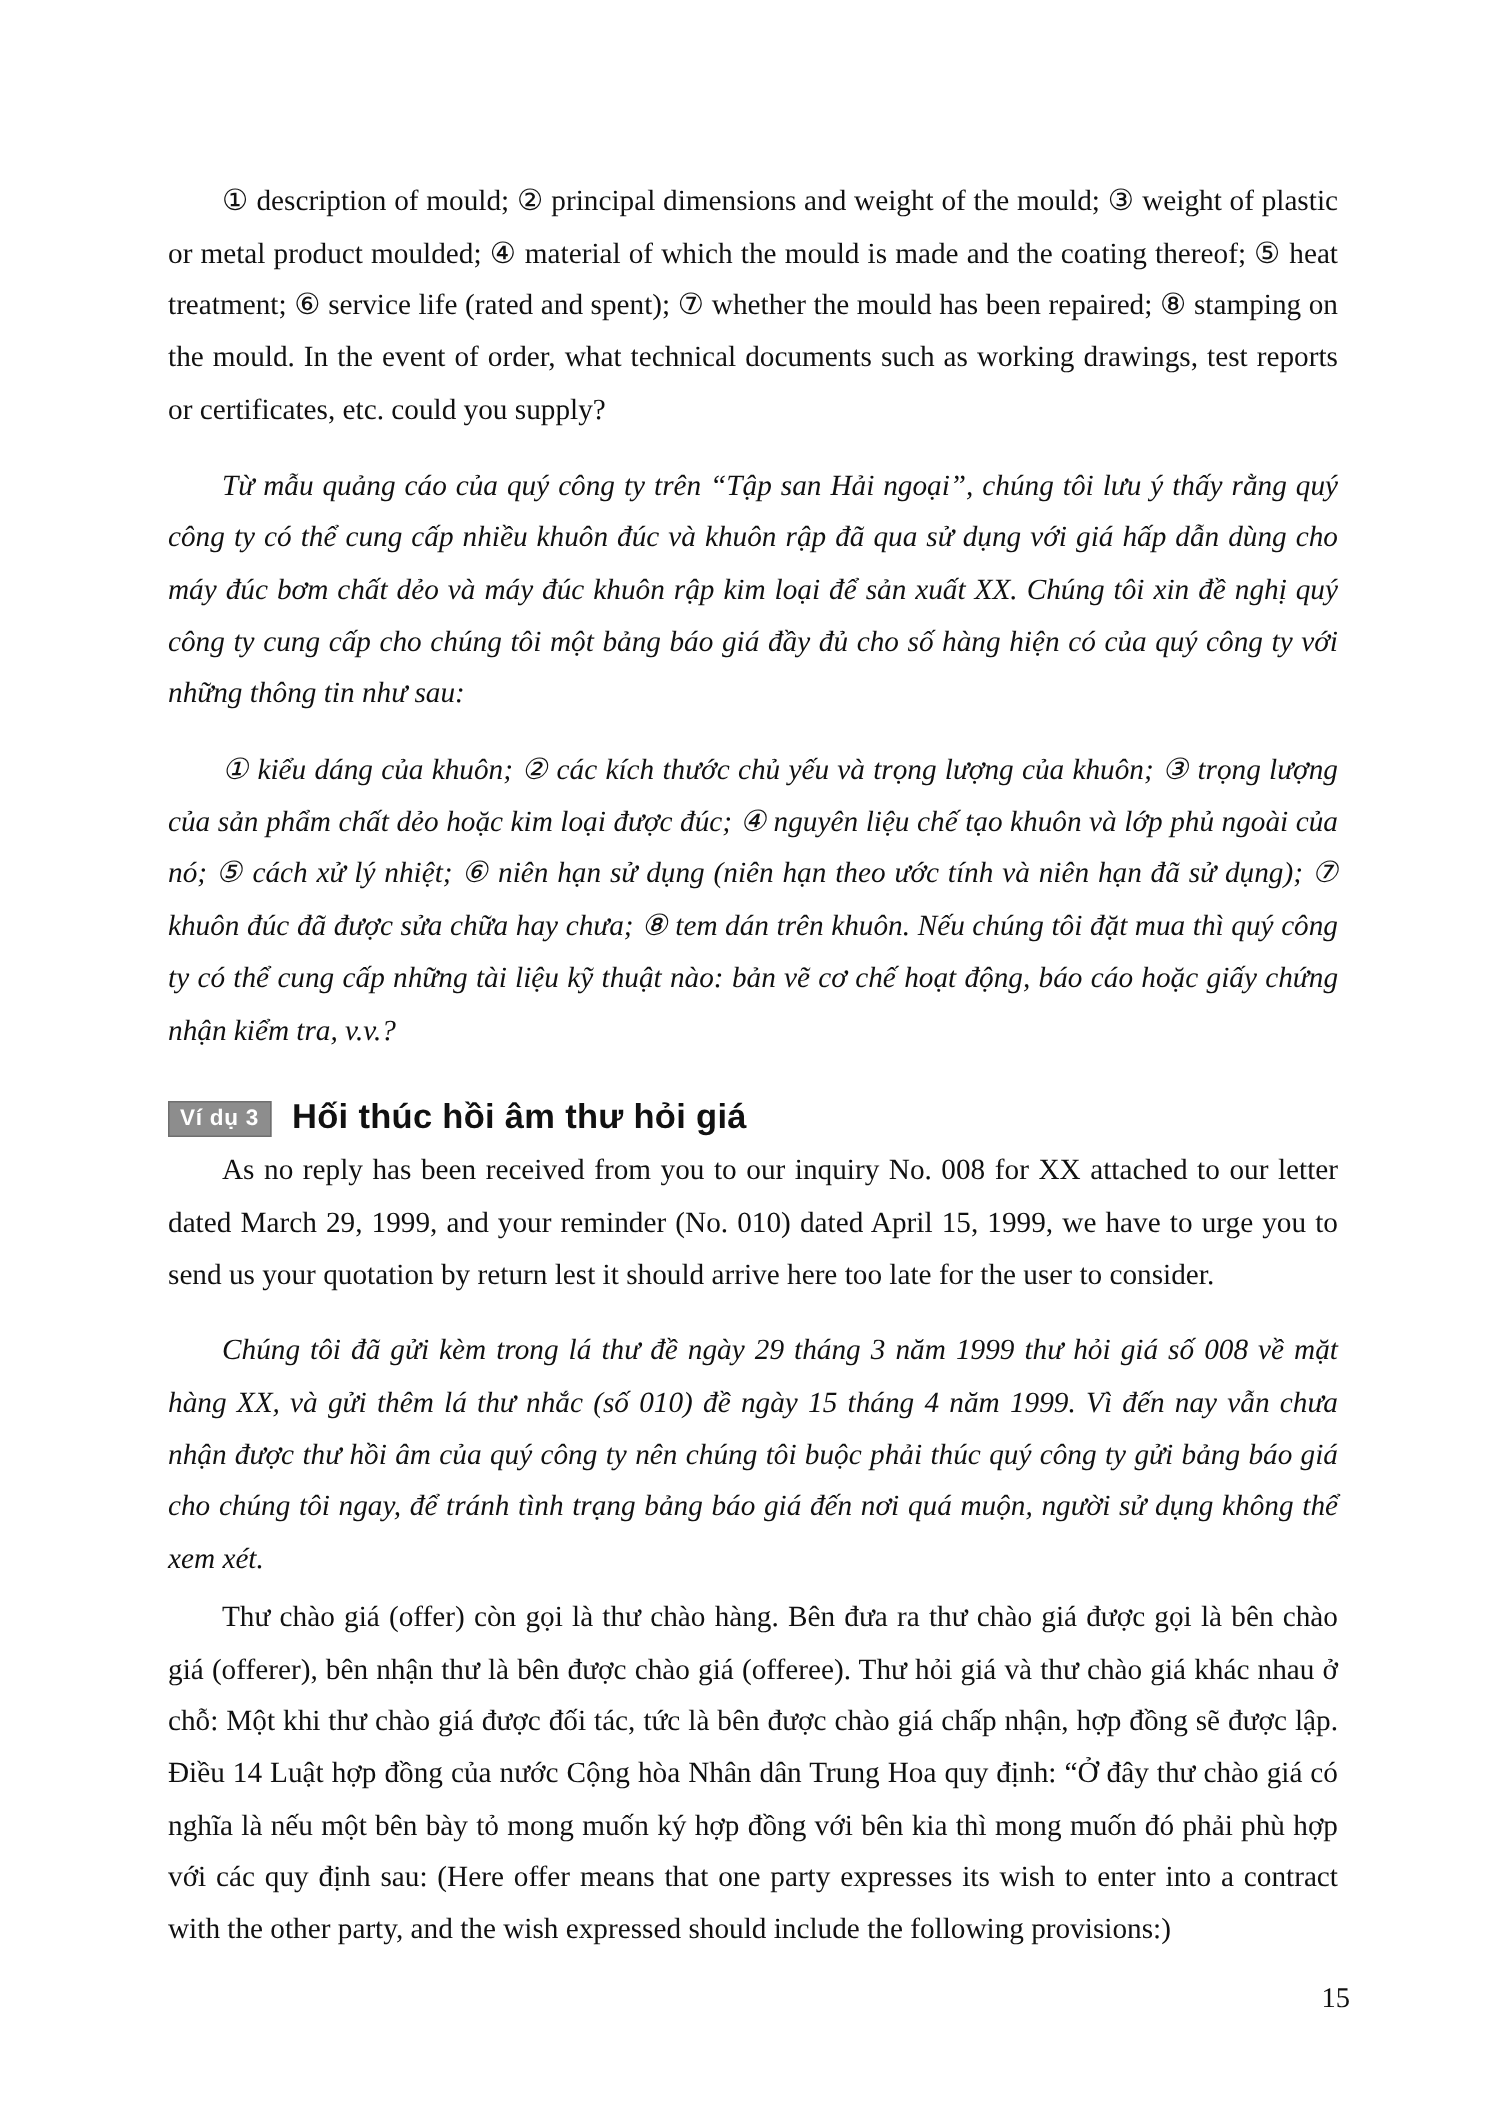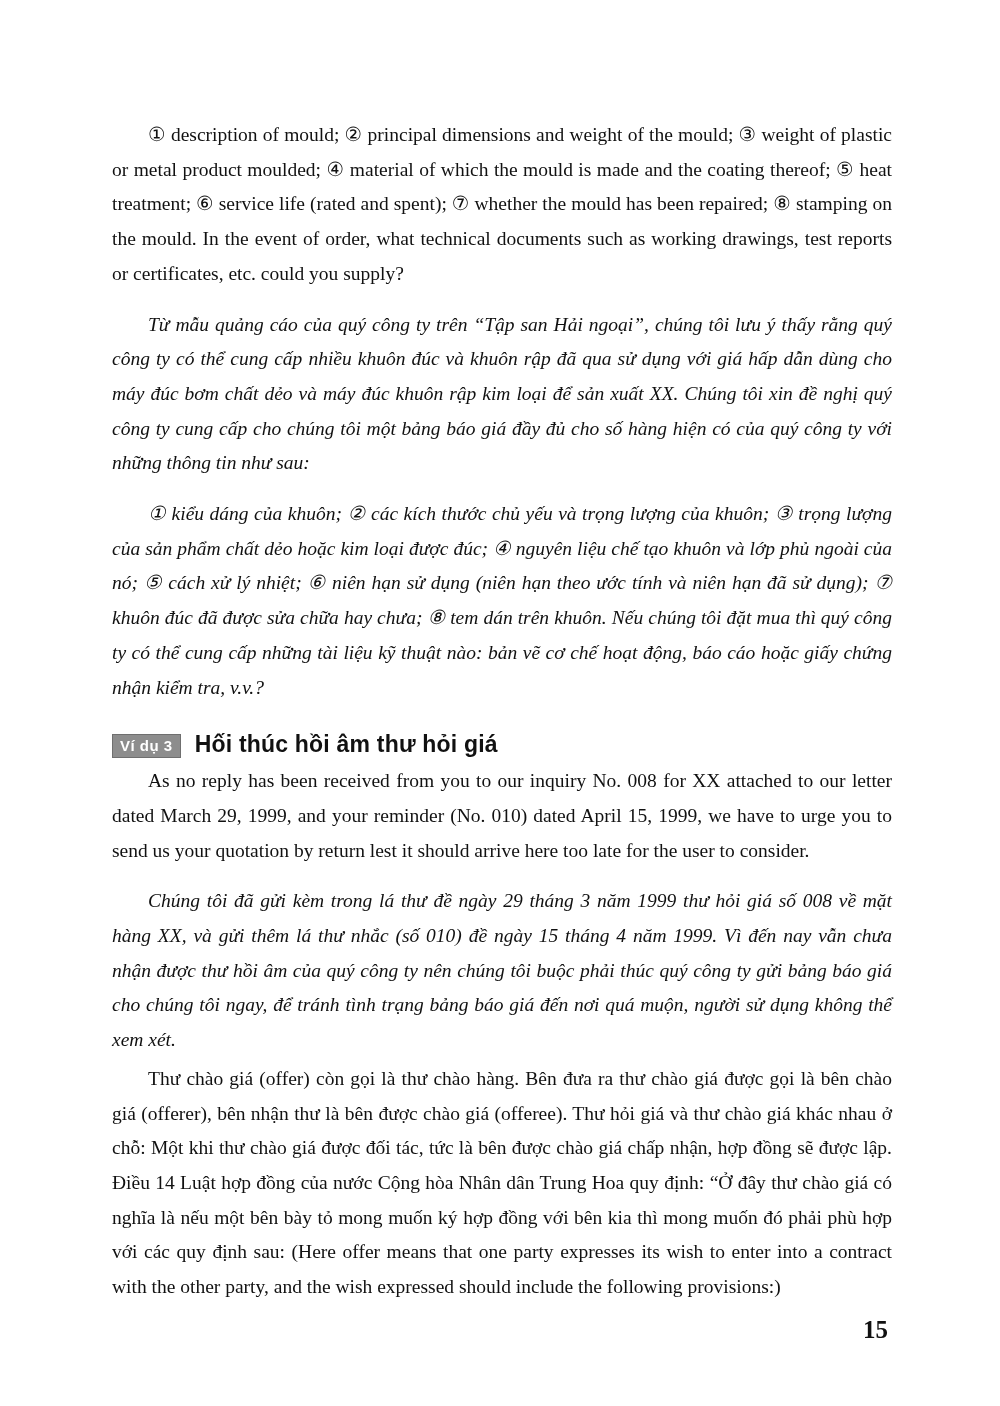--- a/index.html
+++ b/index.html
@@ -76,25 +76,24 @@
     font-size: 22px;
   }
   .section-head .left {
     letter-spacing: 0.2px;
   }
   .section-head .right {
     letter-spacing: 0.2px;
   }
   .page-number {
     position: absolute;
-    right: 112px;
+    right: 100px;
     bottom: 62px;
-    font-size: 25px;
+    font-size: 19px;
     font-family: "Liberation Serif", serif;
-    font-weight: bold;
   }
 </style>
 </head>
 <body>
 
 <div class="page">
 
   <p class="block indent">① description of mould; ② principal dimensions and weight of the mould; ③ weight of plastic or metal product moulded; ④ material of which the mould is made and the coating thereof; ⑤ heat treatment; ⑥ service life (rated and spent); ⑦ whether the mould has been repaired; ⑧ stamping on the mould. In the event of order, what technical documents such as working drawings, test reports or certificates, etc. could you supply?</p>
 
   <p class="block indent italic gap-top">Từ mẫu quảng cáo của quý công ty trên “Tập san Hải ngoại”, chúng tôi lưu ý thấy rằng quý công ty có thể cung cấp nhiều khuôn đúc và khuôn rập đã qua sử dụng với giá hấp dẫn dùng cho máy đúc bơm chất dẻo và máy đúc khuôn rập kim loại để sản xuất XX. Chúng tôi xin đề nghị quý công ty cung cấp cho chúng tôi một bảng báo giá đầy đủ cho số hàng hiện có của quý công ty với những thông tin như sau:</p>

